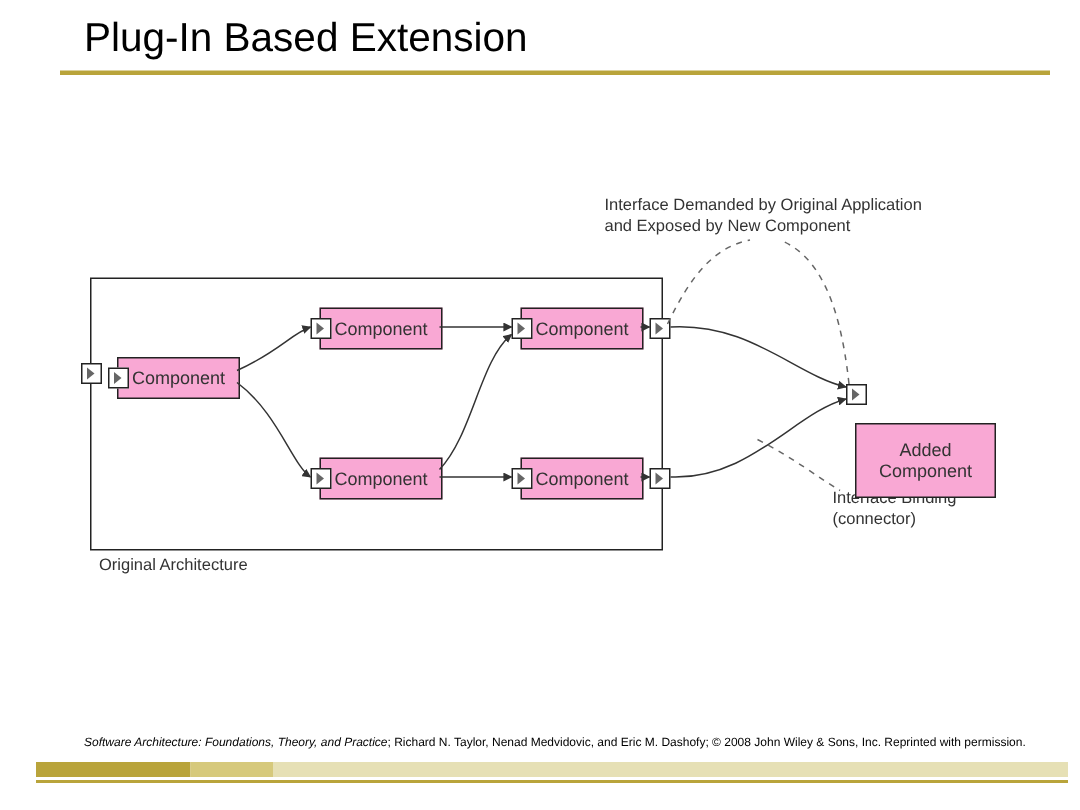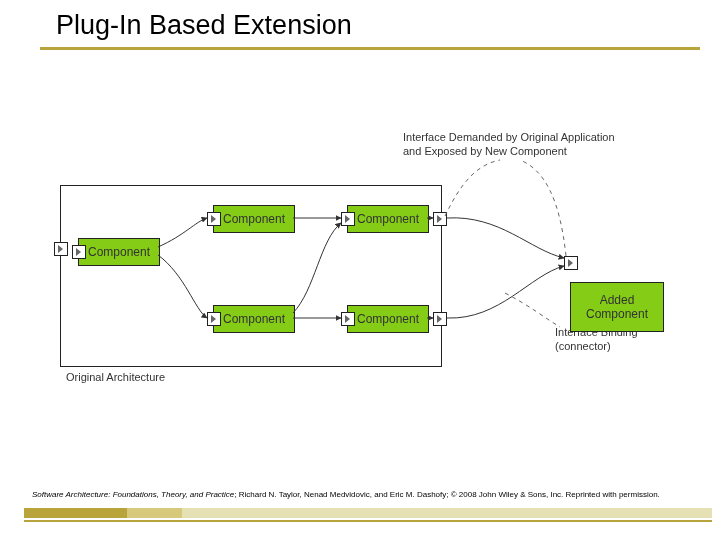--- a/index.html
+++ b/index.html
@@ -16,39 +16,39 @@
   .title-underline {
     position: absolute; top: 47px; left: 40px;
     width: 660px; height: 3px; background: #b9a43b;
   }
   .container { position: absolute; top: 0; left: 0; width: 720px; height: 410px; }
   .absbox { position: absolute; }
   .app-box {
     border: 1px solid #222; background: #fff;
   }
   .comp-box {
-    border: 1px solid #222; background: #84cc16;
+    border: 1px solid #222; background: #f9a8d4;
     font-size: 12px; display: flex; align-items: center; justify-content: center;
     color: #333;
   }
   .port {
     position: absolute; width: 12px; height: 12px; background: #fff; border: 1px solid #222;
   }
   
   .port::after {
     content: ''; position: absolute; left: 3px; top: 2px;
     width: 0; height: 0;
     border-top: 4px solid transparent;
     border-bottom: 4px solid transparent;
     border-left: 5px solid #666;
   }
   .label { position: absolute; font-size: 11px; line-height: 1.3; color: #333; }
   svg.wires { position: absolute; top: 0; left: 0; width: 720px; height: 540px; pointer-events: none; }
   .footer-cite {
-    position: absolute; left: 32px; top: 490px;
+    position: absolute; left: 56px; top: 490px;
     font-size: 8px; color: #000;
   }
   .footer-cite .ital { font-style: italic; }
   .footer-bar {
     position: absolute; left: 24px; top: 508px;
     width: 688px; height: 10px; display: flex;
   }
   .footer-bar .seg1 { flex: 0 0 15%; background: #b9a43b; }
   .footer-bar .seg2 { flex: 0 0 8%;  background: #d6c97c; }
   .footer-bar .seg3 { flex: 1 1 auto; background: #e6e0b5; }

